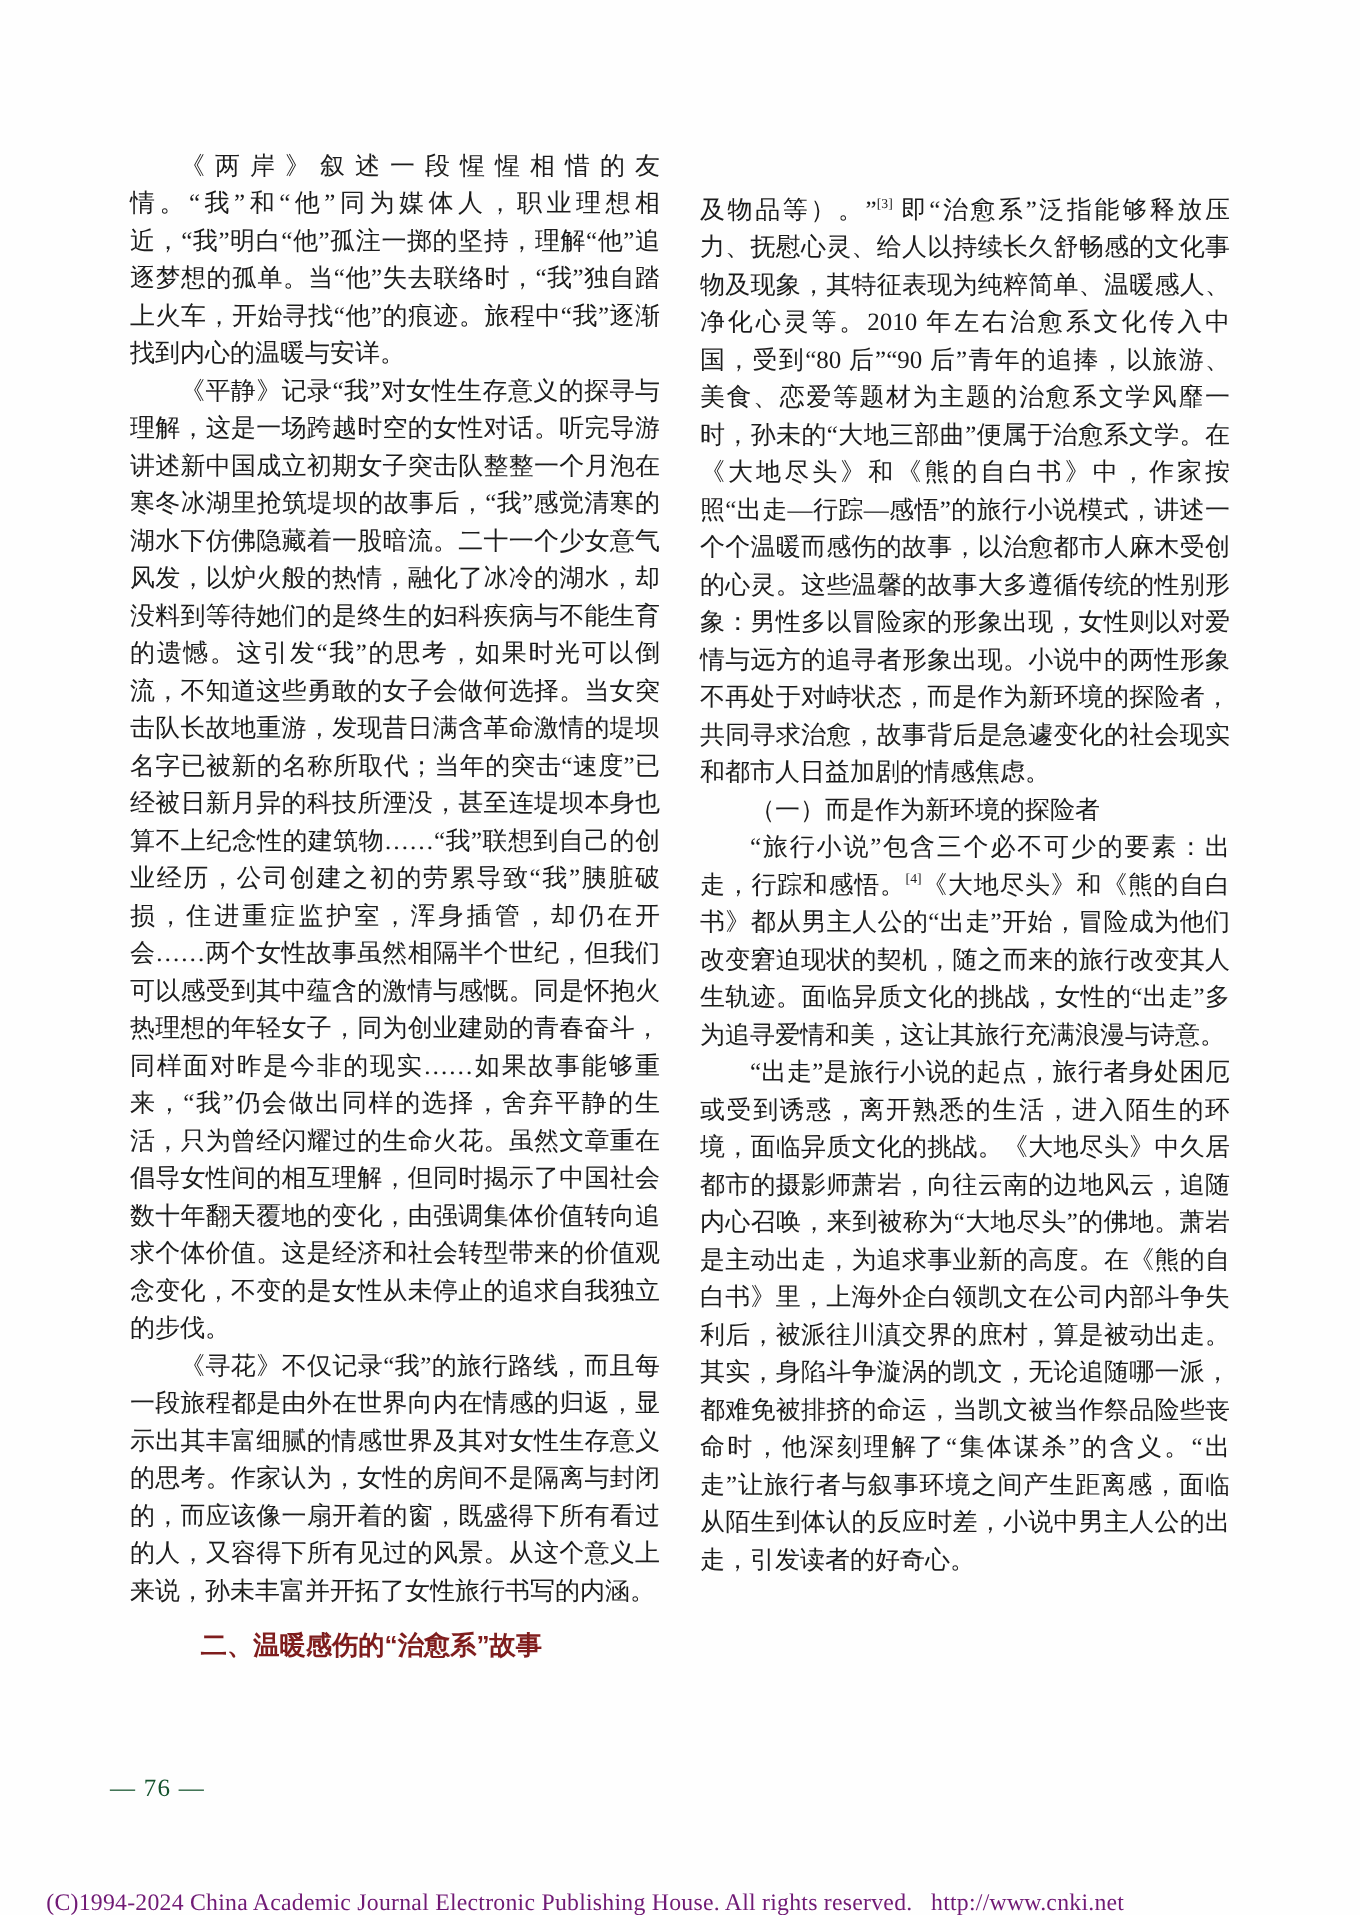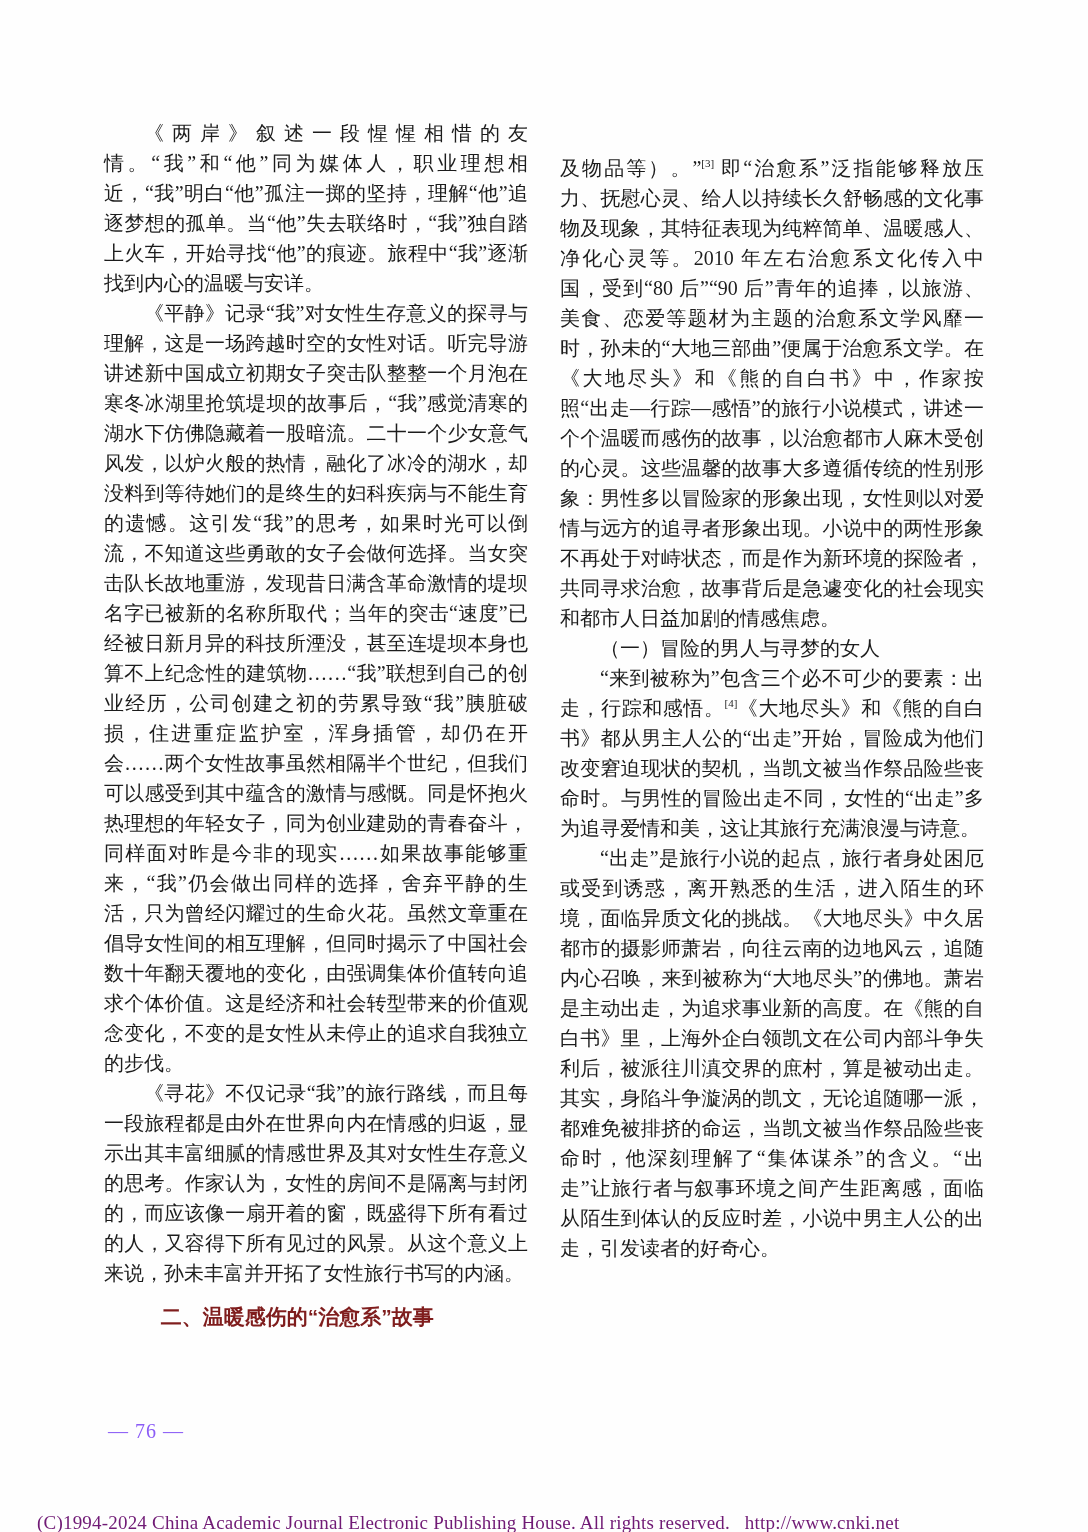--- a/index.html
+++ b/index.html
@@ -49,24 +49,24 @@
     color: #7f1d1d;
   }
   sup.fnref {
     font-size: 11px;
     line-height: 0;
     vertical-align: super;
     letter-spacing: 0;
   }
   .page-number {
     position: absolute;
-    left: 108px;
+    left: 88px;
     top: 1420px;
     font-size: 20px;
-    color: #8b5cf6;
+    color: #14532d;
     letter-spacing: 1px;
   }
   .footer {
     position: absolute;
     left: 37px;
     top: 1476px;
     font-size: 19px;
     color: #701a75;
     white-space: pre;
     letter-spacing: 0.2px;
@@ -83,23 +83,23 @@
     <div class="col">
       <p>《两岸》叙述一段惺惺相惜的友情。“我”和“他”同为媒体人，职业理想相近，“我”明白“他”孤注一掷的坚持，理解“他”追逐梦想的孤单。当“他”失去联络时，“我”独自踏上火车，开始寻找“他”的痕迹。旅程中“我”逐渐找到内心的温暖与安详。</p>
       <p>《平静》记录“我”对女性生存意义的探寻与理解，这是一场跨越时空的女性对话。听完导游讲述新中国成立初期女子突击队整整一个月泡在寒冬冰湖里抢筑堤坝的故事后，“我”感觉清寒的湖水下仿佛隐藏着一股暗流。二十一个少女意气风发，以炉火般的热情，融化了冰冷的湖水，却没料到等待她们的是终生的妇科疾病与不能生育的遗憾。这引发“我”的思考，如果时光可以倒流，不知道这些勇敢的女子会做何选择。当女突击队长故地重游，发现昔日满含革命激情的堤坝名字已被新的名称所取代；当年的突击“速度”已经被日新月异的科技所湮没，甚至连堤坝本身也算不上纪念性的建筑物……“我”联想到自己的创业经历，公司创建之初的劳累导致“我”胰脏破损，住进重症监护室，浑身插管，却仍在开会……两个女性故事虽然相隔半个世纪，但我们可以感受到其中蕴含的激情与感慨。同是怀抱火热理想的年轻女子，同为创业建勋的青春奋斗，同样面对昨是今非的现实……如果故事能够重来，“我”仍会做出同样的选择，舍弃平静的生活，只为曾经闪耀过的生命火花。虽然文章重在倡导女性间的相互理解，但同时揭示了中国社会数十年翻天覆地的变化，由强调集体价值转向追求个体价值。这是经济和社会转型带来的价值观念变化，不变的是女性从未停止的追求自我独立的步伐。</p>
       <p>《寻花》不仅记录“我”的旅行路线，而且每一段旅程都是由外在世界向内在情感的归返，显示出其丰富细腻的情感世界及其对女性生存意义的思考。作家认为，女性的房间不是隔离与封闭的，而应该像一扇开着的窗，既盛得下所有看过的人，又容得下所有见过的风景。从这个意义上来说，孙未丰富并开拓了女性旅行书写的内涵。</p>
       <div class="section-heading">二、温暖感伤的“治愈系”故事</div>
     </div>
 
     <div class="col">
       <p class="no-indent"><span>及物品等）。”</span><sup class="fnref">[3]</sup><span> 即“治愈系”泛指能够释放压力、抚慰心灵、给人以持续长久舒畅感的文化事物及现象，其特征表现为纯粹简单、温暖感人、净化心灵等。2010 年左右治愈系文化传入中国，受到“80 后”“90 后”青年的追捧，以旅游、美食、恋爱等题材为主题的治愈系文学风靡一时，孙未的“大地三部曲”便属于治愈系文学。在《大地尽头》和《熊的自白书》中，作家按照“出走—行踪—感悟”的旅行小说模式，讲述一个个温暖而感伤的故事，以治愈都市人麻木受创的心灵。这些温馨的故事大多遵循传统的性别形象：男性多以冒险家的形象出现，女性则以对爱情与远方的追寻者形象出现。小说中的两性形象不再处于对峙状态，而是作为新环境的探险者，共同寻求治愈，故事背后是急遽变化的社会现实和都市人日益加剧的情感焦虑。</span></p>
 
-      <p>（一）冒险的男人与寻梦的女人</p>
+      <p>（一）而是作为新环境的探险者</p>
 
-      <p><span>“来到被称为”包含三个必不可少的要素：出走，行踪和感悟。</span><sup class="fnref">[4]</sup><span>《大地尽头》和《熊的自白书》都从男主人公的“出走”开始，冒险成为他们改变窘迫现状的契机，当凯文被当作祭品险些丧命时。与男性的冒险出走不同，女性的“出走”多为追寻爱情和美，这让其旅行充满浪漫与诗意。</span></p>
+      <p><span>“旅行小说”包含三个必不可少的要素：出走，行踪和感悟。</span><sup class="fnref">[4]</sup><span>《大地尽头》和《熊的自白书》都从男主人公的“出走”开始，冒险成为他们改变窘迫现状的契机，随之而来的旅行改变其人生轨迹。面临异质文化的挑战，女性的“出走”多为追寻爱情和美，这让其旅行充满浪漫与诗意。</span></p>
 
       <p>“出走”是旅行小说的起点，旅行者身处困厄或受到诱惑，离开熟悉的生活，进入陌生的环境，面临异质文化的挑战。《大地尽头》中久居都市的摄影师萧岩，向往云南的边地风云，追随内心召唤，来到被称为“大地尽头”的佛地。萧岩是主动出走，为追求事业新的高度。在《熊的自白书》里，上海外企白领凯文在公司内部斗争失利后，被派往川滇交界的庶村，算是被动出走。其实，身陷斗争漩涡的凯文，无论追随哪一派，都难免被排挤的命运，当凯文被当作祭品险些丧命时，他深刻理解了“集体谋杀”的含义。“出走”让旅行者与叙事环境之间产生距离感，面临从陌生到体认的反应时差，小说中男主人公的出走，引发读者的好奇心。</p>
     </div>
 
   </div>
 
   <div class="page-number">— 76 —</div>
 
   <div class="footer">(C)1994-2024 China Academic Journal Electronic Publishing House. All rights reserved.   http://www.cnki.net</div>
 

